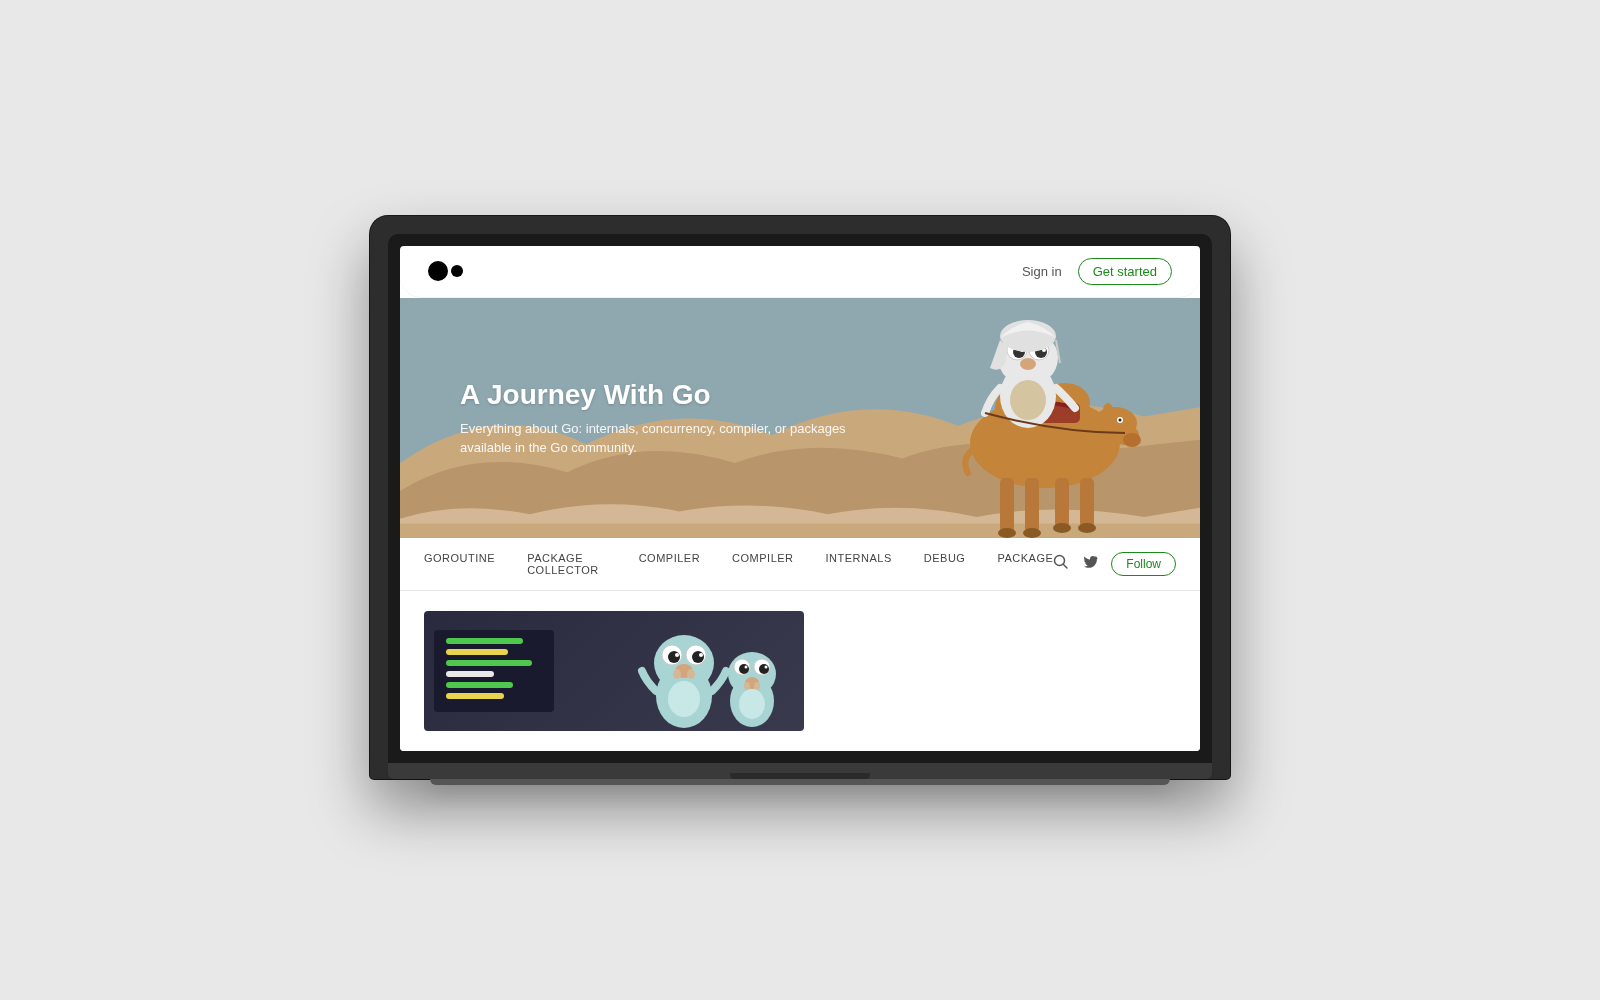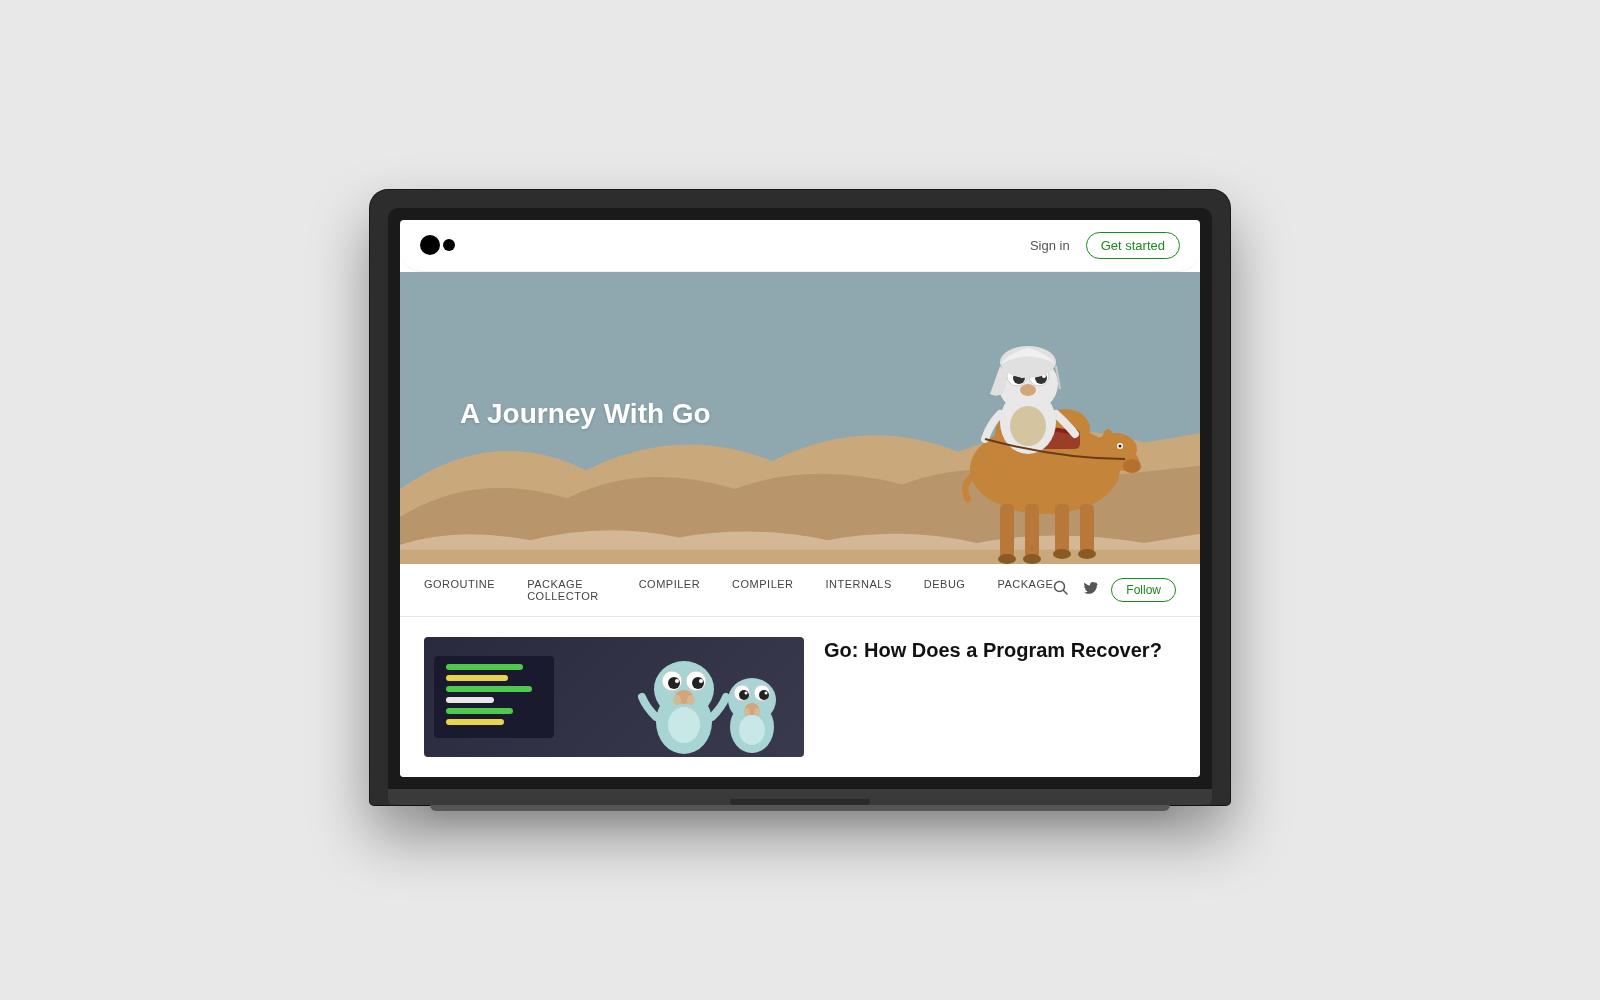--- a/index.html
+++ b/index.html
@@ -36,21 +36,21 @@
       overflow: hidden;
       width: 100%;
     }
 
     
     .top-nav {
       background: #fff;
       display: flex;
       align-items: center;
       justify-content: space-between;
-      padding: 12px 20px;
+      padding: 12px 28px;
       border-bottom: 1px solid #f0f0f0;
       border-radius: 22px;
     }
 
     .medium-logo {
       display: flex;
       align-items: center;
       gap: 3px;
     }
 
@@ -88,21 +88,21 @@
       color: #1a8a1a;
       border-radius: 20px;
       padding: 5px 14px;
       font-size: 13px;
       cursor: pointer;
     }
 
     
     .hero {
       position: relative;
-      height: 292px;
+      height: 240px;
       background: #8fa8a8;
       overflow: hidden;
       padding-left: 31px;
     }
 
     
     .hero-bg {
       position: absolute;
       inset: 0;
       background: #8fa8b0;
@@ -310,20 +310,21 @@
 
             <path d="M0 230 Q80 180 180 210 Q260 170 360 200 Q440 170 540 195 Q620 165 720 190 L860 175 L860 280 L0 280 Z" fill="#b8956a"></path>
 
             <path d="M0 260 Q60 240 140 255 Q220 235 300 252 Q380 238 460 255 Q540 240 620 258 Q700 242 800 258 L860 248 L860 280 L0 280 Z" fill="#d4b896"></path>
 
             <rect y="265" width="860" height="15" fill="#c9a87c"></rect>
           </svg>
 
           <div class="hero-text">
             <div class="hero-title">A Journey With Go</div>
+            <div class="hero-subtitle">Everything about Go: internals, concurrency, compiler, or packages available in the Go community.</div>
           </div>
 
           <div class="hero-illustration">
             <svg width="300" height="260" viewBox="0 0 300 260" xmlns="http://www.w3.org/2000/svg">
 
               <ellipse cx="185" cy="165" rx="75" ry="45" fill="#c4843a"></ellipse>
 
               <ellipse cx="165" cy="130" rx="30" ry="25" fill="#c4843a"></ellipse>
               <ellipse cx="205" cy="125" rx="25" ry="20" fill="#c4843a"></ellipse>
 
@@ -446,21 +447,20 @@
               <circle cx="142" cy="56" r="1.5" fill="#fff"></circle>
               <circle cx="162" cy="56" r="1.5" fill="#fff"></circle>
               <ellipse cx="148" cy="72" rx="7" ry="6" fill="#d4a57a"></ellipse>
               <ellipse cx="143" cy="75" rx="3" ry="4" fill="#d4b896"></ellipse>
               <ellipse cx="153" cy="75" rx="3" ry="4" fill="#d4b896"></ellipse>
               <ellipse cx="148" cy="93" rx="13" ry="15" fill="#c8e8e8"></ellipse>
             </svg>
           </div>
 
           <div class="article-content">
-            <h2 class="article-title">Go: How Does a Program Recover?</h2>
           </div>
         </div>
 
       </div>
     </div>
     <div class="laptop-base"></div>
   </div>
   <div class="laptop-foot"></div>
 </div>
 

